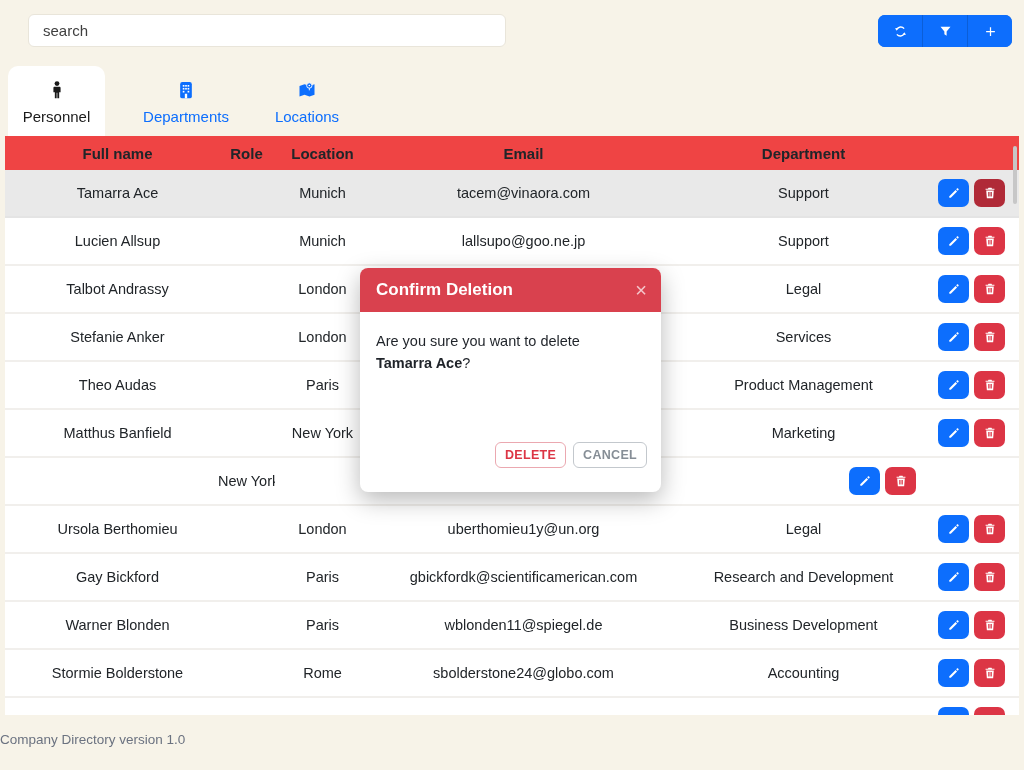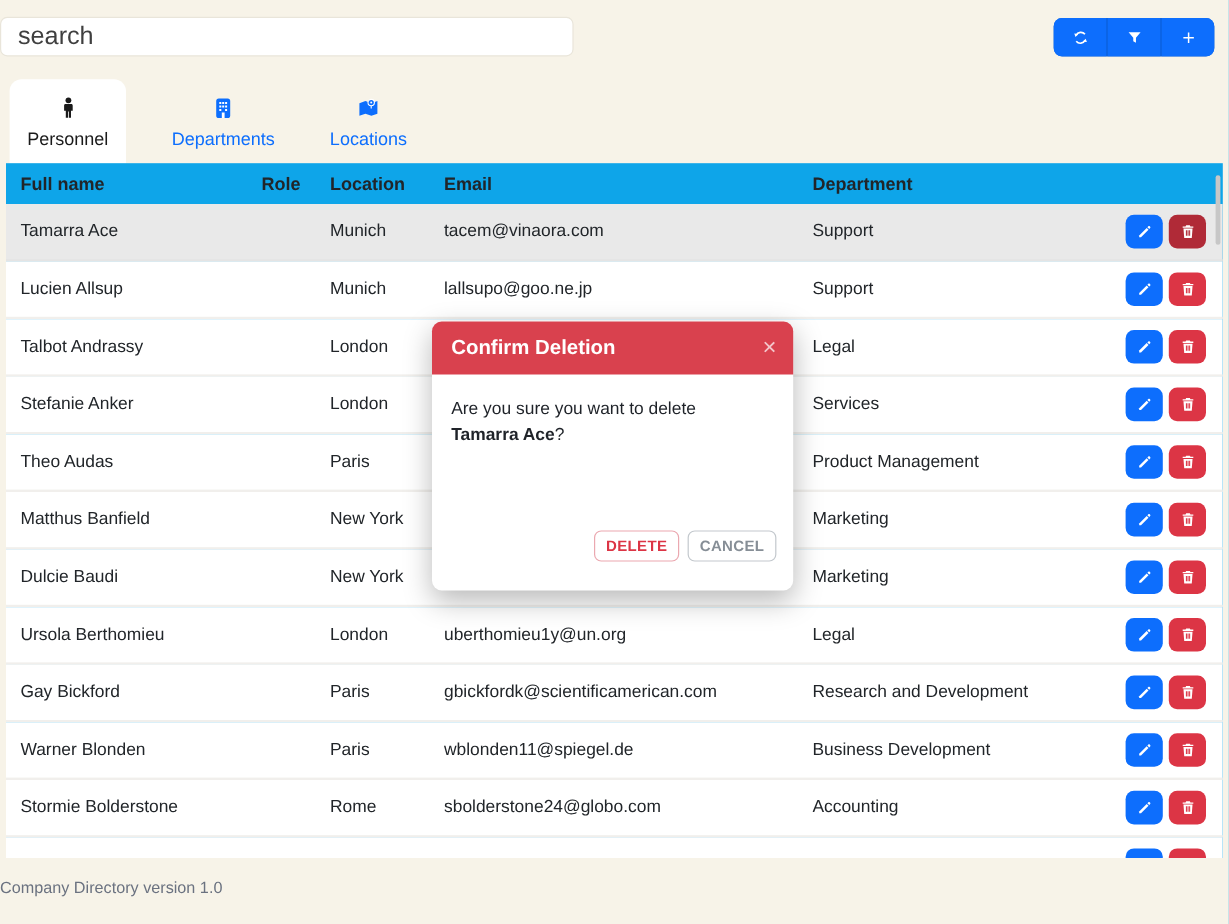--- a/index.html
+++ b/index.html
@@ -6,23 +6,23 @@
   html,body { width:1024px; height:770px; }
   body {
     position:relative;
     background:#f7f3e8;
     font-family:"Liberation Sans","DejaVu Sans",sans-serif;
     color:#212529;
     overflow:hidden;
   }
   
   .search-input {
-    position:absolute; left:0; top:14px; width:478px; height:33px;
+    position:absolute; left:28px; top:14px; width:478px; height:33px;
     background:#fff; border:1px solid #e9e5da; border-radius:6px;
-    padding:0 14px; font-size:21px; color:#15803d; outline:none;
+    padding:0 14px; font-size:15px; color:#15803d; outline:none;
     font-family:"Liberation Sans","DejaVu Sans",sans-serif;
   }
   .search-input::placeholder { color:#3f3f3f; opacity:1; }
   .toolbar {
     position:absolute; left:878px; top:15px; height:32px;
     display:flex; gap:1px; background:#0b5ed7;
     border-radius:7px; overflow:hidden;
   }
   .toolbar button {
     width:44px; height:32px; border:none; background:#0d6efd;
@@ -39,21 +39,21 @@
   .tab .icon svg { width:20px; height:20px; }
   .tab .lbl { margin-top:6px; font-size:15px; }
   .tab.active { width:97px; background:#fff; border-radius:10px 10px 0 0; }
   .tab.active .lbl { color:#1a1a1a; }
   .tab.inactive .lbl { color:#0d6efd; }
   .tab.t-departments { width:118px; margin-left:22px; }
   .tab.t-locations  { width:92px;  margin-left:16px; }
   
   .table {
     position:absolute; left:5px; top:136px; width:1014px; height:579px;
-    background:#0ea5e9; overflow:hidden;
+    background:#ef4444; overflow:hidden;text-align:center;
   }
   .t-head, .t-row {
     display:grid;
     grid-template-columns:201px 57px 95px 307px 253px 1fr;
     align-items:center; padding-left:12px;
   }
   .t-head { height:34px; font-weight:bold; font-size:15px; }
   .t-row  { height:48px; font-size:14.5px; background:#fff; border-bottom:2px solid #f1efec; }
   .t-row.highlight { background:#e9e9e9; border-bottom:2px solid #e4e4e4; }
   .cell { overflow:hidden; white-space:nowrap; }
@@ -332,21 +332,20 @@
         <span style="display:flex">
           <svg viewBox="0 0 24 24" fill="#fff" width="14" height="14">
             <path d="M9.4 3 h5.2 l.9 1.6 H19.6 V6.4 H4.4 V4.6 h4.1 z"></path>
             <path fill-rule="evenodd" d="M5.5 7.6 h13 L17.4 21 H6.6 z M9 10.2 h1.5 v7.6 H9 z M11.3 10.2 h1.5 v7.6 h-1.5 z M13.6 10.2 h1.5 v7.6 h-1.5 z"></path>
           </svg>
         </span>
       </button>
     </div>
   </div>
       <div class="t-row">
-    <div class="cell">Dulcie Baudi</div>
     <div class="cell"></div>
     <div class="cell">New York</div>
     <div class="cell"></div>
     <div class="cell">Marketing</div>
     <div class="actions">
       <button class="icon-btn edit-btn">
         <span style="display:flex">
           <svg viewBox="0 0 24 24" fill="#fff" width="14" height="14">
             <path d="M4 17.4 L14.7 6.7 l2.6 2.6 L6.6 20 H4 z"></path>
             <path d="M15.7 5.7 l1.4-1.4 c.5-.5 1.4-.5 1.9 0 l.7.7 c.5.5.5 1.4 0 1.9 l-1.4 1.4 z"></path>

